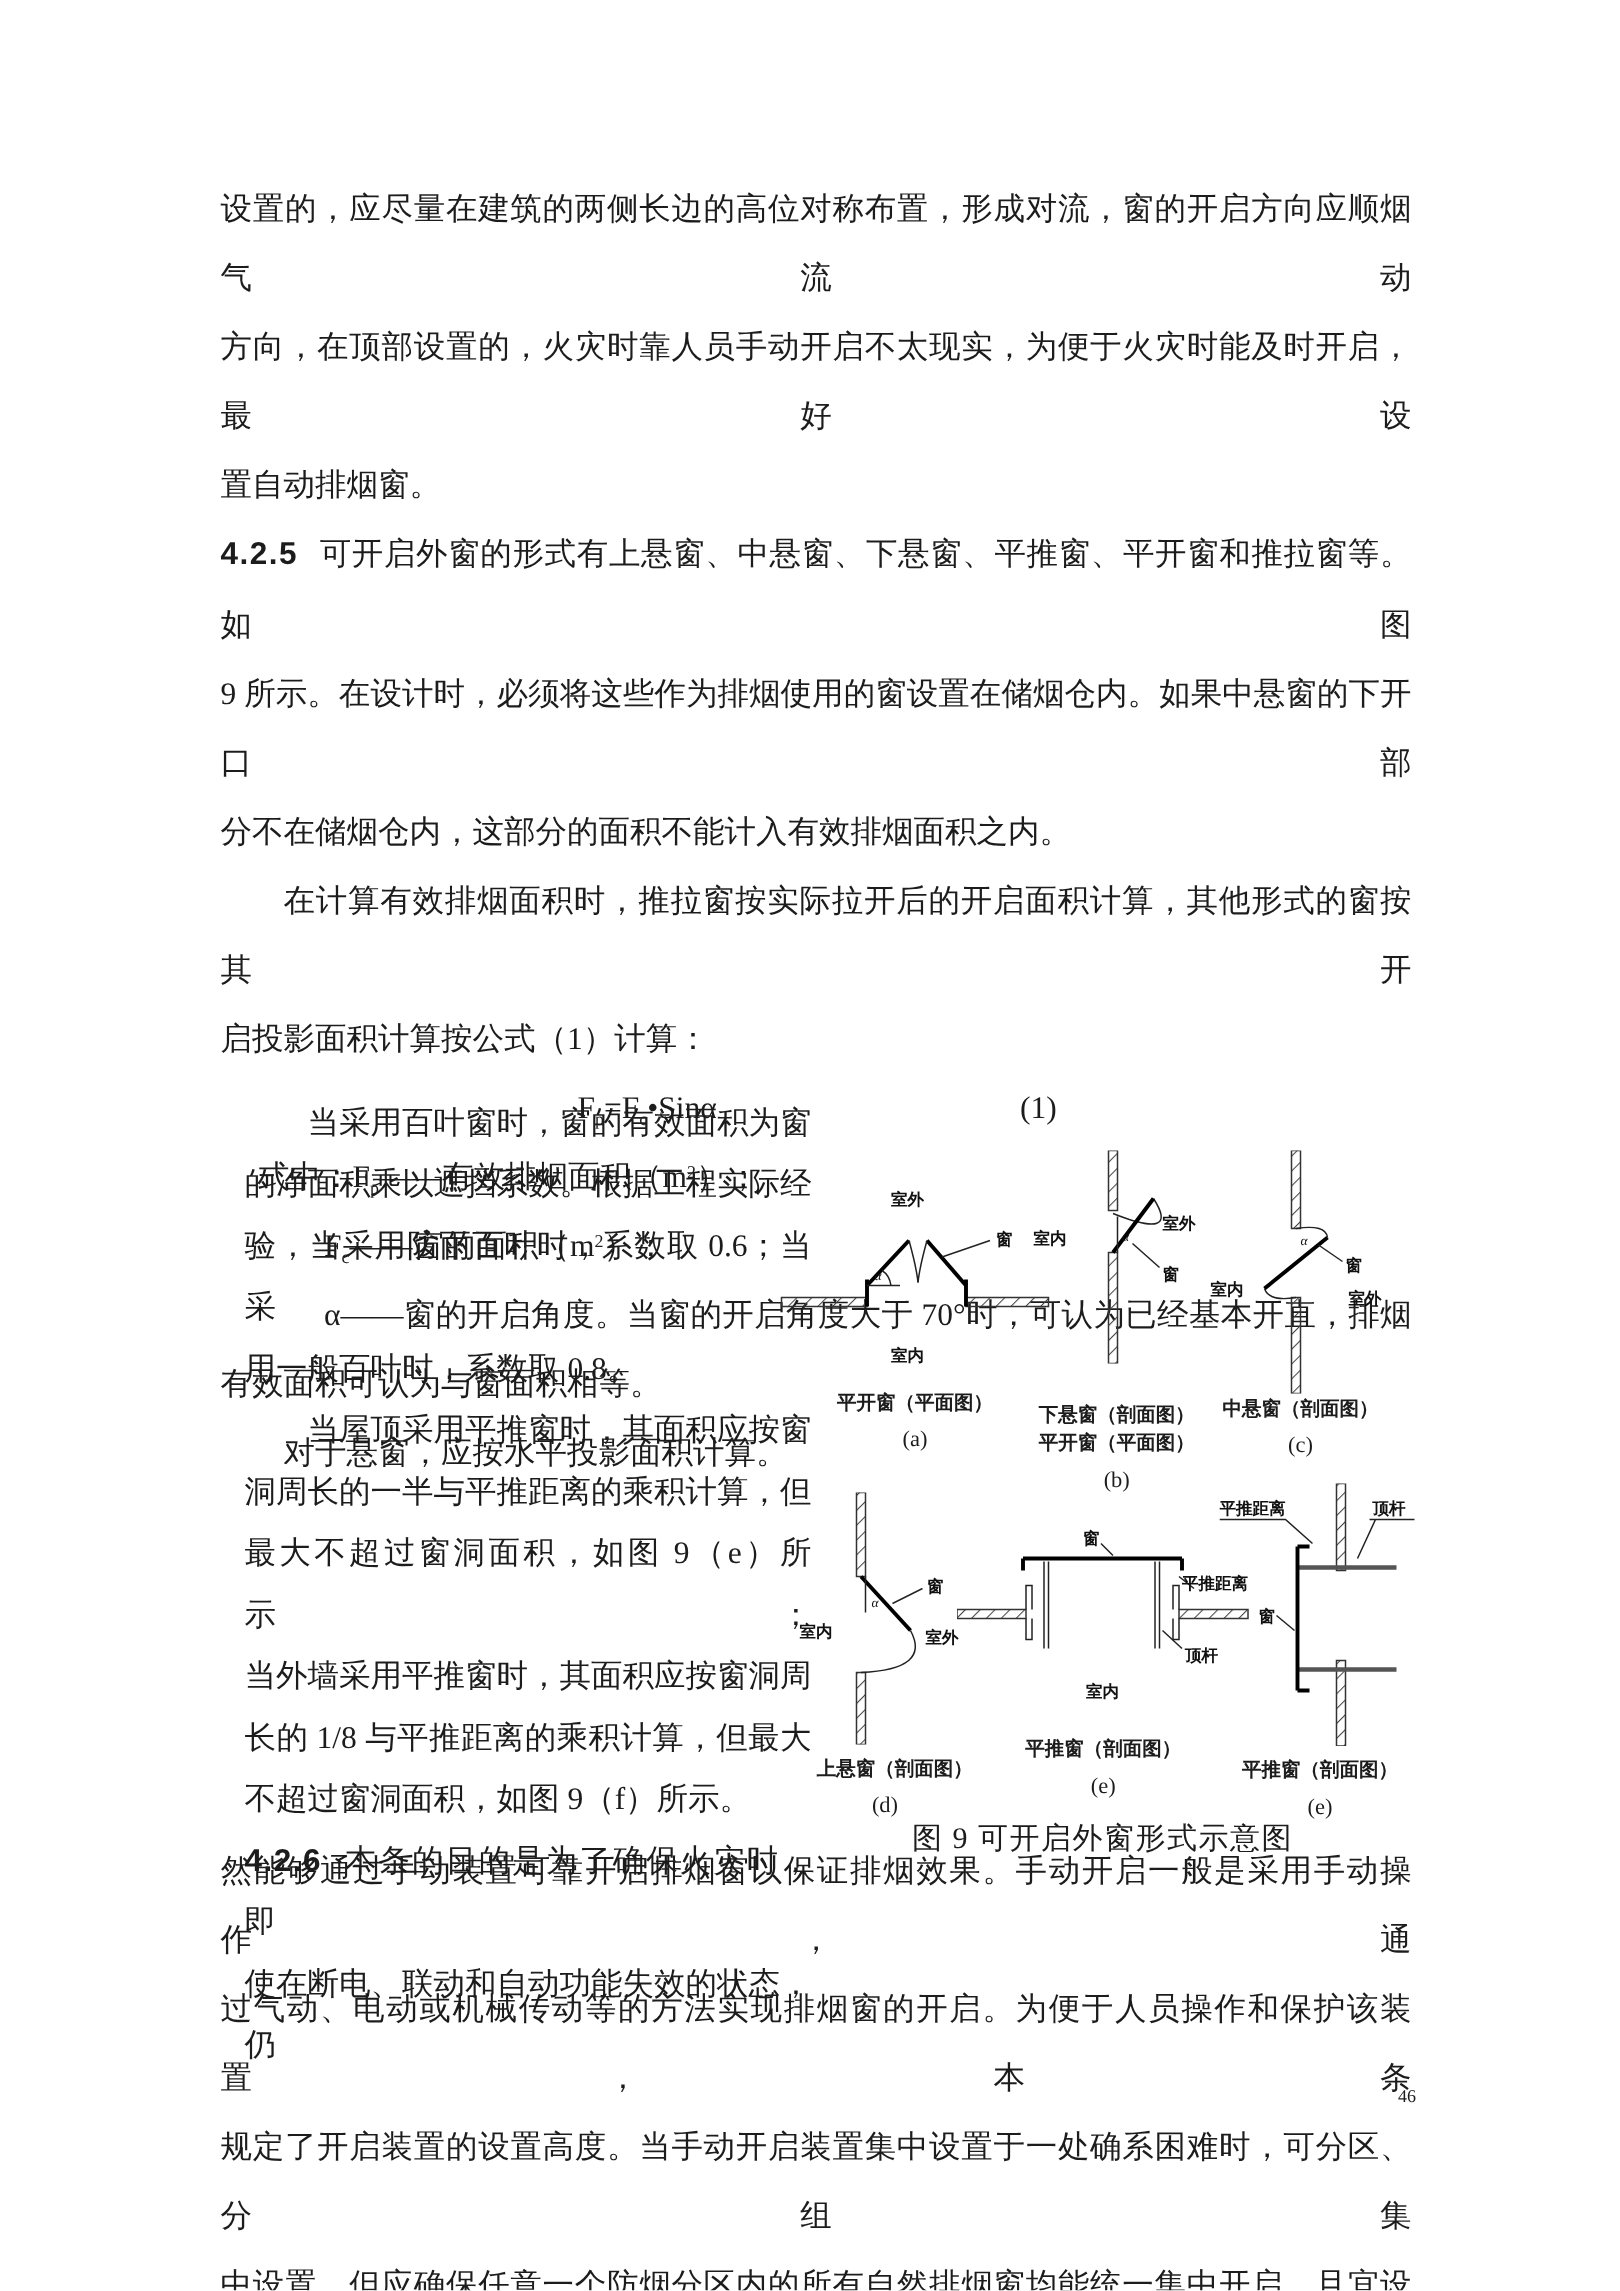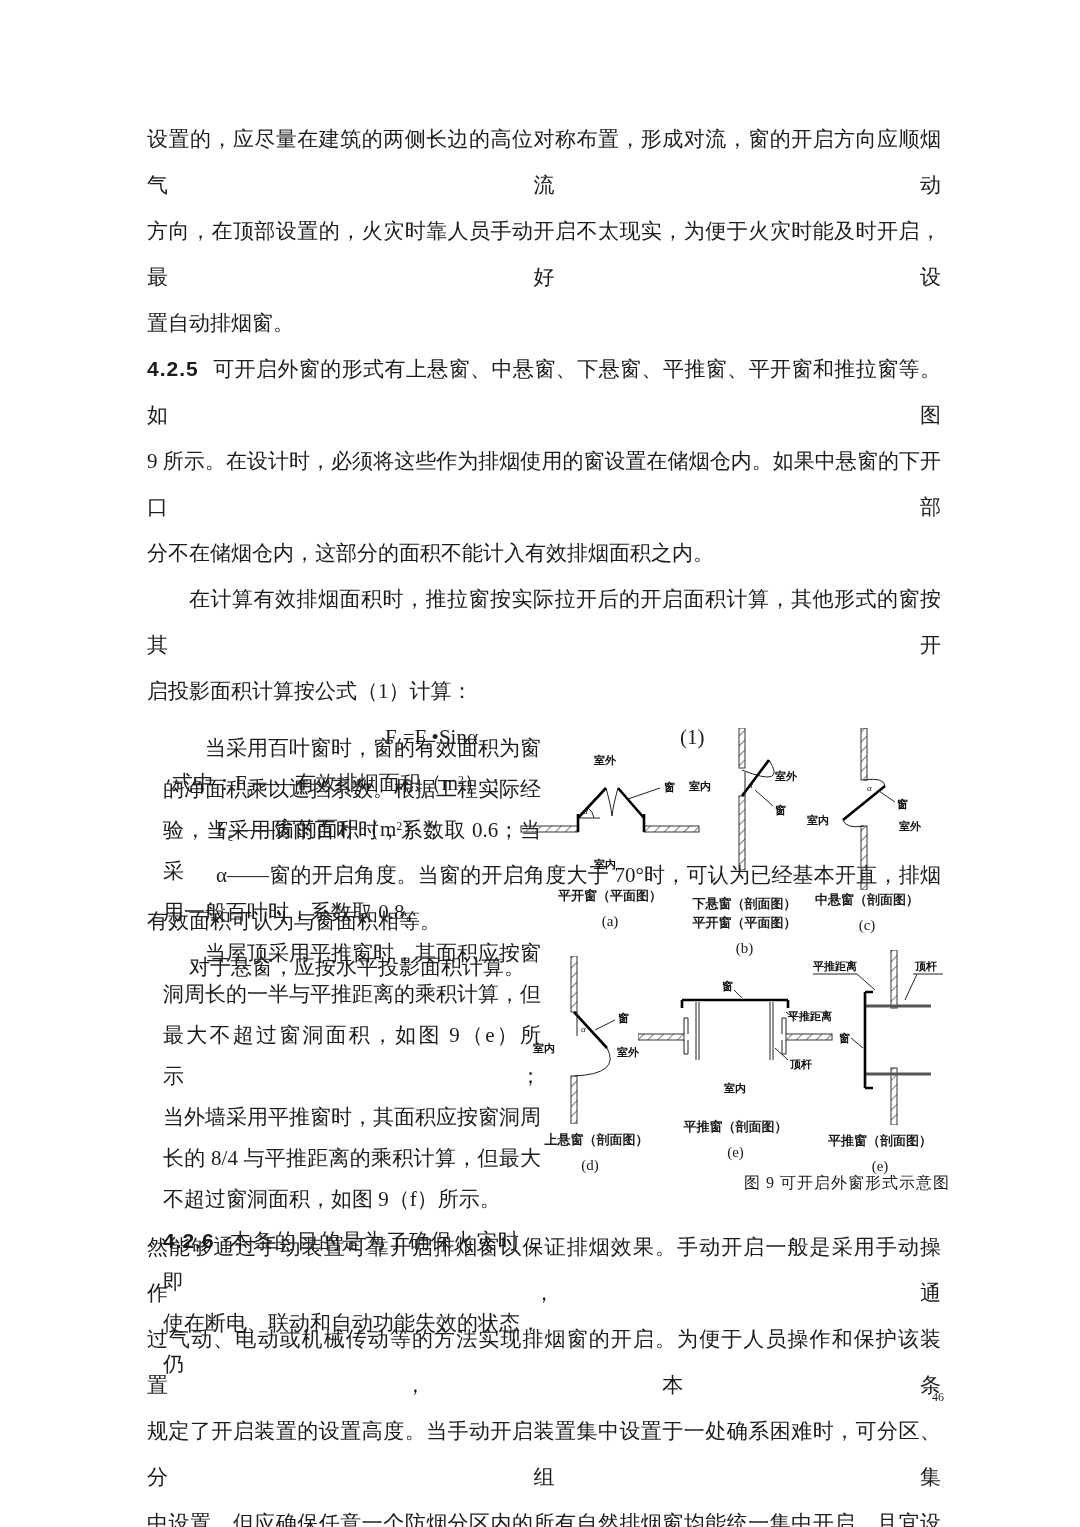--- a/index.html
+++ b/index.html
@@ -28,34 +28,34 @@
   .formula-line { position:relative; height:46px; }
   .formula-line .fx { position:absolute; left:238px; }
   .formula-line .fno { position:absolute; left:533px; }
 
   .where-l1 { margin-left:25px; }
   .where-l2 { margin-left:69px; }
   .where-l3 { margin-left:69px; }
 
   .pageno { position:absolute; left:888px; top:1390px; font-size:12px;margin-left:44px; }
 
-  .figure { position:absolute; left:520px; top:728px; width:470px; height:480px; }
+  .figure { position:absolute; left:520px; top:767px; width:470px; height:480px; }
   .cell { position:absolute; display:flex; flex-direction:column; align-items:center; }
   .cell-a { left:0;   top:6;   width:180px; }
   .cell-b { left:162px; top:0;   width:125px; }
   .cell-c { left:282px; top:0;   width:130px; }
   .cell-d { left:10px;  top:228px; width:120px; }
   .cell-e { left:118px; top:232px; width:195px; }
   .cell-f { left:290px; top:222px; width:140px; }
   .cap { font-size:13px; font-weight:700; line-height:19px; text-align:center; white-space:nowrap; }
   .cap-a { margin-top:8px; } .cap-b { margin-top:24px; } .cap-c { }
   .cap-d { margin-top:6px;margin-left:13px; } .cap-e { margin-top:22px; } .cap-f { margin-top:6px; }
   .tag { font-size:15px; margin-top:8px; }
   .fig-caption { position:absolute; left:0; top:445px; width:430px;
-    text-align:right; font-size:16px; letter-spacing:1px; }
+    text-align:center; font-size:20px; letter-spacing:1px; }
 
   .fig svg text { font-family:"Liberation Serif","DejaVu Serif",serif;
     font-weight:600; font-size:11px; fill:#111; }
   .fig svg text.alpha { font-size:9px; font-style:italic; font-weight:400; }
   .wall { fill:url(#hatch); stroke:#333; stroke-width:1; }
   .thin { stroke:#222; stroke-width:1; fill:none; }
   .thick { stroke:#000; stroke-width:2.6; fill:none; }
   .rod { stroke:#555; stroke-width:3; fill:none; }
 </style>
 </head>
@@ -93,21 +93,21 @@
 
   <div class="left-col">
     <div class="j ind">当采用百叶窗时，窗的有效面积为窗</div>
     <div class="j">的净面积乘以遮挡系数。根据工程实际经</div>
     <div class="j">验，当采用防雨百叶时，系数取 0.6；当采</div>
     <div>用一般百叶时，系数取 0.8。</div>
     <div class="j ind">当屋顶采用平推窗时，其面积应按窗</div>
     <div class="j">洞周长的一半与平推距离的乘积计算，但</div>
     <div class="j">最大不超过窗洞面积，如图 9（e）所示；</div>
     <div class="j">当外墙采用平推窗时，其面积应按窗洞周</div>
-    <div class="j">长的 8/4 与平推距离的乘积计算，但最大</div>
+    <div class="j">长的 1/8 与平推距离的乘积计算，但最大</div>
     <div>不超过窗洞面积，如图 9（f）所示。</div>
     <div class="j"><b class="secnum">4.2.6</b><span>本条的目的是为了确保火灾时，即</span></div>
     <div class="j">使在断电、联动和自动功能失效的状态，仍</div>
   </div>
 
   <div class="figure fig">
 
     <div class="cell cell-a">
       <svg width="180" height="150" viewBox="0 0 180 150">
         <text x="74" y="36">室外</text>

